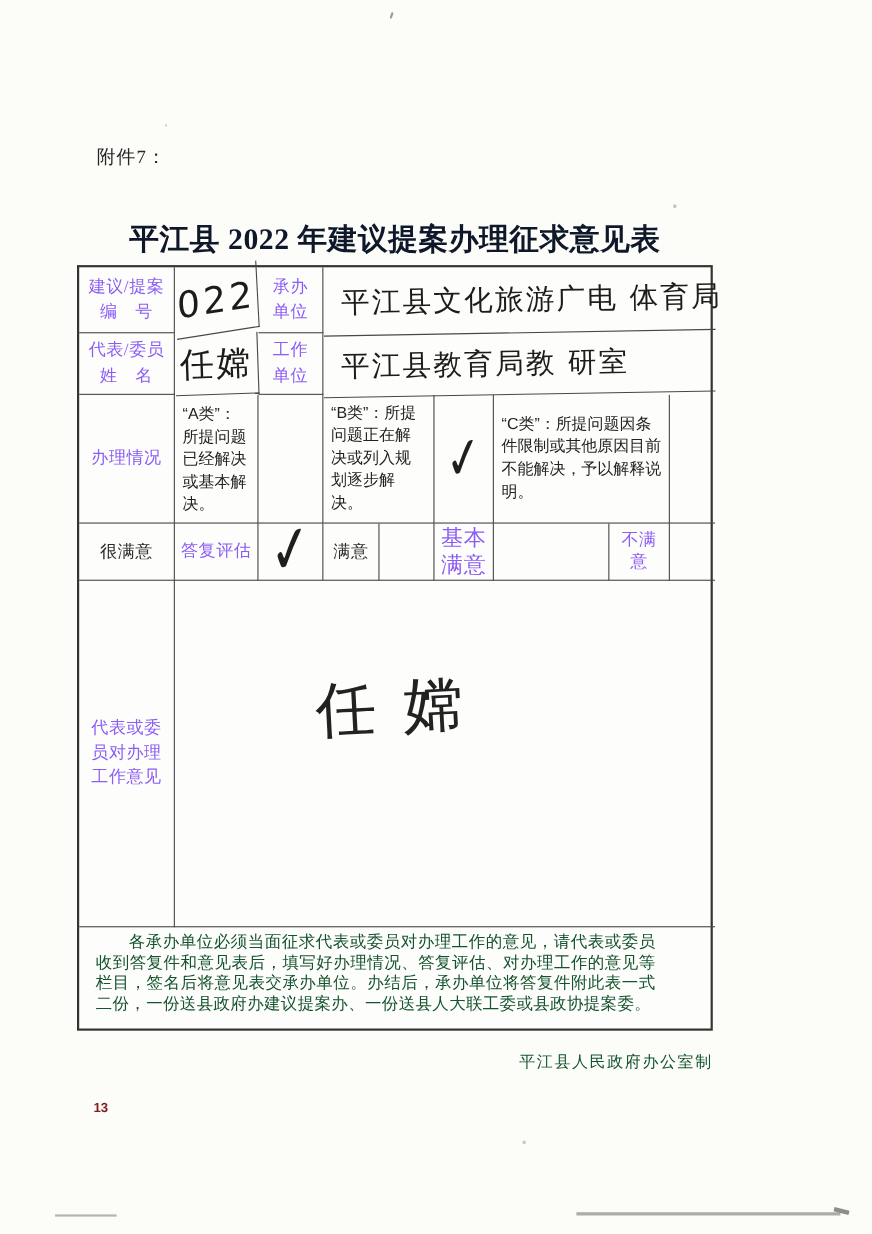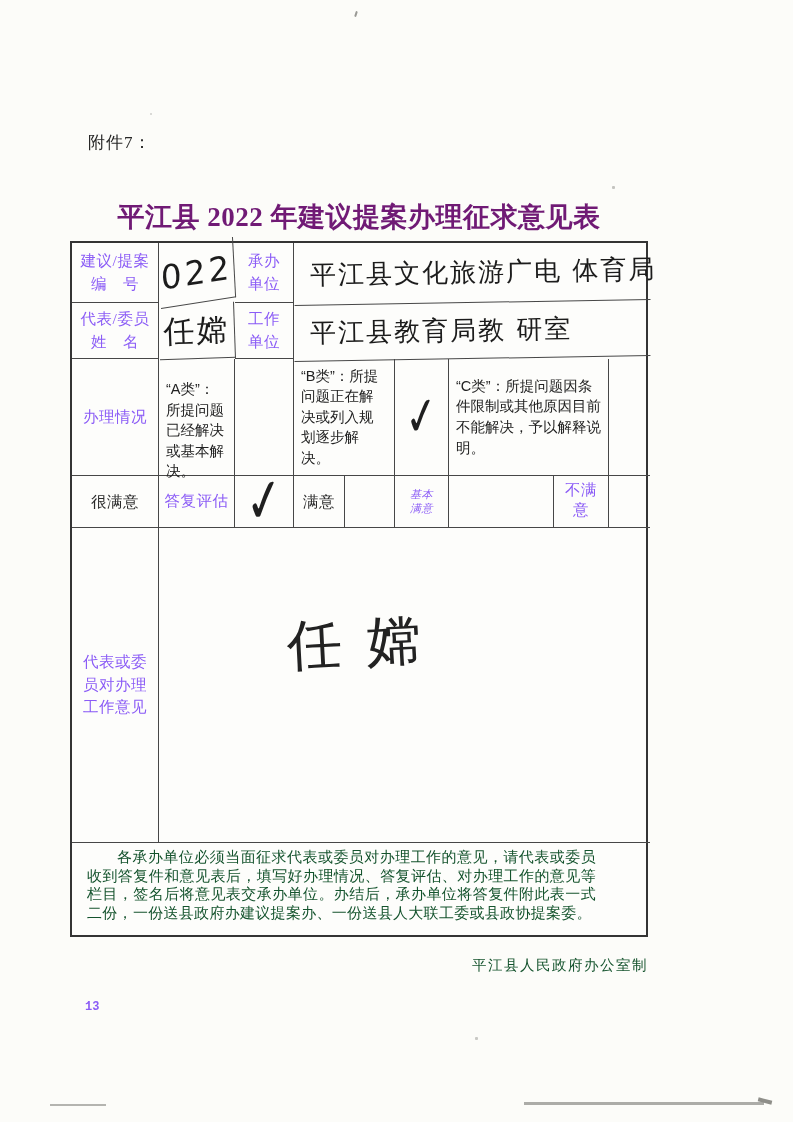--- a/index.html
+++ b/index.html
@@ -16,21 +16,21 @@
     overflow:hidden;
   }
   
   .attachment{
     position:absolute;left:88px;top:131px;
     font-size:17px;letter-spacing:1px;color:#262626;
   }
   .doc-title{
     position:absolute;left:70px;top:199px;width:578px;
     text-align:center;font-size:27px;font-weight:bold;
-    letter-spacing:0.5px;color:#701a75;
+    letter-spacing:0.5px;color:#0f172a;
     font-family:"Liberation Serif", serif;
   }
   
   .form-table{
     position:absolute;left:70px;top:241px;width:578px;height:696px;
     display:grid;
     grid-template-columns:87px 76px 59px 51px 50px 54px 105px 55px 41px;
     grid-template-rows:60px 56px 117px 52px 315px 96px;
     border:2px solid #343434;
     box-sizing:border-box;
@@ -95,22 +95,22 @@
     font-size:15px;line-height:1.24;letter-spacing:0.3px;
     color:#14532d;text-indent:2em;
   }
   
   .issuer{
     position:absolute;left:70px;top:956px;width:578px;
     text-align:right;font-size:14.5px;letter-spacing:1.5px;color:#14532d;
   }
   .page-number{
     position:absolute;left:85px;top:1000px;
-    font-family:Liberation Mono, monospace;
-    font-size:12px;font-weight:bold;color:#8b5cf6;
+    font-family:Liberation Sans, sans-serif;
+    font-size:12px;font-weight:bold;color:#7f1d1d;
   }
   
   .streak{position:absolute;background:#b4b4b0;}
   .streak.s-left{left:50px;top:1104px;width:56px;height:2px;}
   .streak.s-right{left:524px;top:1102px;width:240px;height:2.5px;background:#acaca8;}
   .streak.s-rightend{left:758px;top:1099px;width:14px;height:4px;background:#8e8e89;transform:rotate(14deg);}
   .speck{position:absolute;background:#9a9a96;border-radius:1px;}
   .sp1{left:355px;top:11px;width:2px;height:6px;transform:rotate(18deg);}
   .sp2{left:612px;top:186px;width:3px;height:3px;background:#c4c4c0;}
   .sp3{left:475px;top:1037px;width:3px;height:3px;background:#c9c9c5;}
@@ -135,37 +135,37 @@
     <div class="c s6 lastcol hand hand-unit">平江县文化旅游广电 体育局</div>
 
     <div class="c label">代表/委员
 姓　名</div>
     <div class="c hand hand-name">任嫦</div>
     <div class="c label">工作
 单位</div>
     <div class="c s6 lastcol hand hand-unit">平江县教育局教 研室</div>
 
     <div class="c label">办理情况</div>
-    <div class="c abc" style="padding-top:20px;">“A类”：所提问题已经解决或基本解决。</div>
+    <div class="c abc" style="padding-top:8px;">“A类”：所提问题已经解决或基本解决。</div>
     <div class="c"></div>
     <div class="c s2 abc center">“B类”：所提问题正在解决或列入规划逐步解决。</div>
     <div class="c">
       <span class="check check-b">✓</span>
     </div>
     <div class="c s2 abc center">“C类”：所提问题因条件限制或其他原因目前不能解决，予以解释说明。</div>
     <div class="c lastcol"></div>
 
     <div class="c opt">很满意</div>
     <div class="c label">答复评估</div>
     <div class="c">
       <span class="check check-a">✓</span>
     </div>
     <div class="c opt">满意</div>
     <div class="c"></div>
-    <div class="c opt label" style="font-size:11px;font-style:italic;">基本
+    <div class="c opt label" style="font-size:20px;">基本
 满意</div>
     <div class="c"></div>
     <div class="c opt label" style="font-size:15.5px;font-family:Liberation Mono, monospace;">不满
 意</div>
     <div class="c lastcol"></div>
 
     <div class="c label">代表或委
 员对办理
 工作意见</div>
     <div class="c s8 lastcol">

